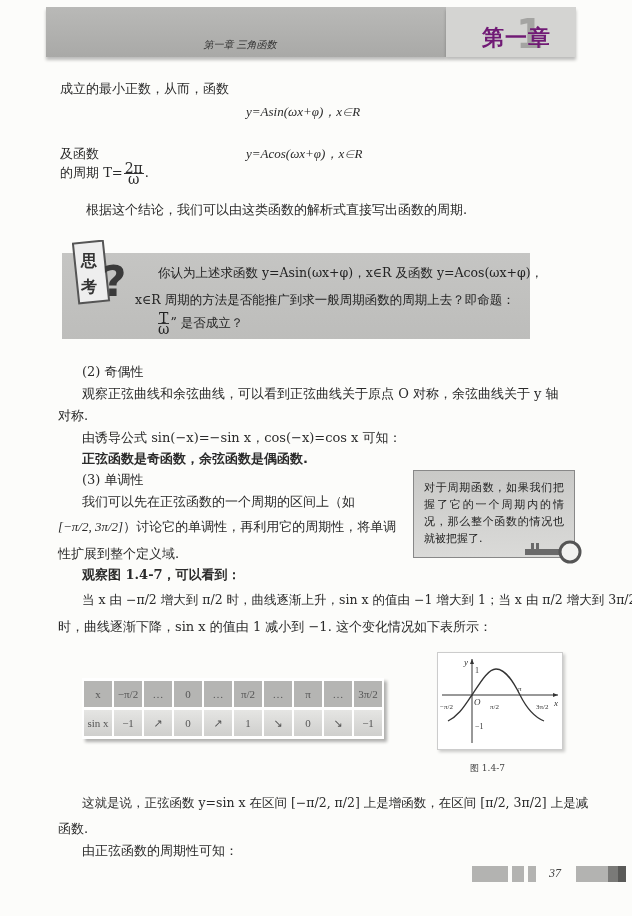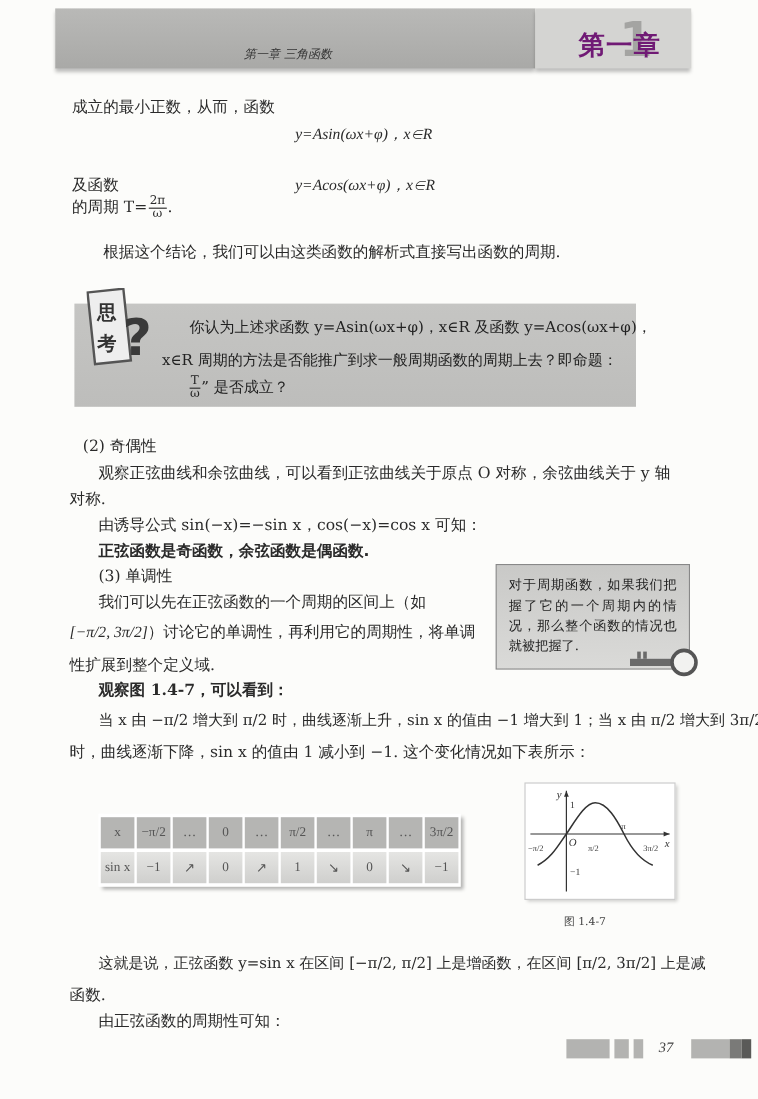--- a/index.html
+++ b/index.html
@@ -29,21 +29,21 @@
     left:70px; top:4px; font-size:40px; color:#a4a4a2; font-weight:bold;
     font-family:"DejaVu Sans", sans-serif;
   }
   .chapter-label {
     left:36px; top:16px; font-size:22px; color:#701a75; font-weight:bold;
     font-family:"DejaVu Sans", sans-serif; letter-spacing:1px;
   }
   .line { white-space:nowrap; }
   .math { font-family:"Liberation Serif", serif; font-style:italic; }
   .bold { font-weight:bold; font-family:"DejaVu Sans", sans-serif; }
-  .frac { display:inline-block; vertical-align:middle; text-align:center; font-size:10px; line-height:10px; margin:0 1px; }
+  .frac { display:inline-block; vertical-align:middle; text-align:center; font-size:14px; line-height:10px; margin:0 1px; }
   .frac .num { display:block; border-bottom:1px solid #333; padding:0 1px; }
   .frac .den { display:block; }
   .think-box {
     left:62px; top:253px; width:468px; height:86px;
     background:linear-gradient(180deg,#c5c5c3,#bdbdbb);
   }
   .think-icon {
     left:72px; top:240px; width:54px; height:66px;
   }
   .think-line { font-size:12.5px; color:#222; }
@@ -96,21 +96,21 @@
   <text x="9" y="26" font-size="16" font-weight="bold" fill="#333" font-family="DejaVu Sans, sans-serif">思</text>
   <text x="9" y="52" font-size="16" font-weight="bold" fill="#333" font-family="DejaVu Sans, sans-serif">考</text>
   <text x="30" y="56" font-size="42" font-weight="bold" fill="#3a3a3a" font-family="DejaVu Sans, sans-serif">?</text>
 </svg>
 <div class="abs line think-line" style="left:158px;top:265px;">你认为上述求函数 y=Asin(ωx+φ)，x∈R 及函数 y=Acos(ωx+φ)，</div>
 <div class="abs line think-line" style="left:135px;top:292px;">x∈R 周期的方法是否能推广到求一般周期函数的周期上去？即命题：</div>
 <div class="abs line think-line" style="left:157px;top:313px;">
   <span class="frac"><span class="num">T</span><span class="den">ω</span></span><span>” 是否成立？</span>
 </div>
 
-<div class="abs line" style="left:69px;top:363px;">(2) 奇偶性</div>
+<div class="abs line" style="left:82px;top:363px;">(2) 奇偶性</div>
 <div class="abs line" style="left:82px;top:385px;">观察正弦曲线和余弦曲线，可以看到正弦曲线关于原点 O 对称，余弦曲线关于 y 轴</div>
 <div class="abs line" style="left:58px;top:407px;">对称.</div>
 <div class="abs line" style="left:82px;top:429px;">由诱导公式 sin(−x)=−sin x，cos(−x)=cos x 可知：</div>
 <div class="abs line bold" style="left:82px;top:450px;">正弦函数是奇函数，余弦函数是偶函数.</div>
 
 <div class="abs line" style="left:82px;top:471px;">(3) 单调性</div>
 <div class="abs line" style="left:82px;top:493px;">我们可以先在正弦函数的一个周期的区间上（如</div>
 <div class="abs line" style="left:58px;top:518px;">
   <span class="math">[−π/2, 3π/2]</span><span>）讨论它的单调性，再利用它的周期性，将单调</span>
 </div>

